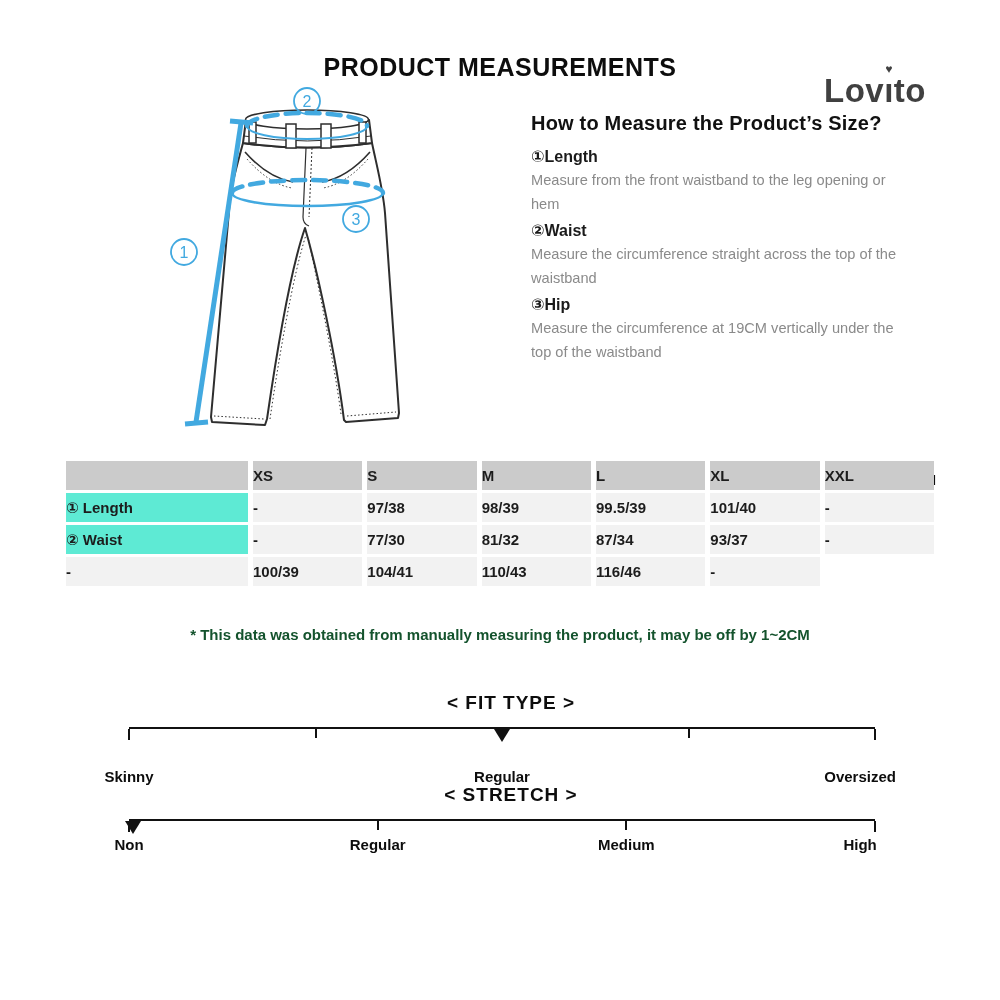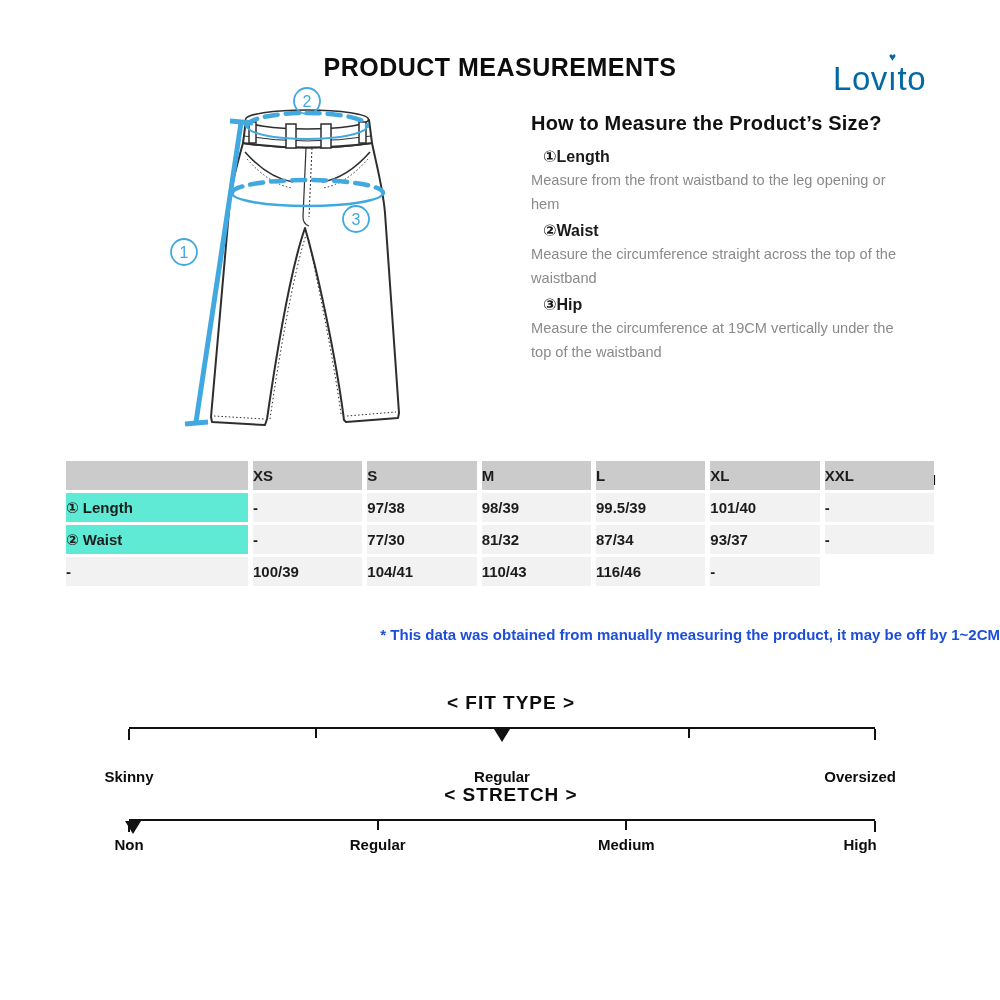--- a/index.html
+++ b/index.html
@@ -15,38 +15,38 @@
     overflow: hidden;
   }
   
   .page-title {
     position:absolute; top:53px; left:0; right:0;
     text-align:center;
     font-size:25px; font-weight:700; letter-spacing:0.5px;
     color:#0d0d0d;
   }
   .brand-logo {
-    position:absolute; top:60px; right:74px;
-    font-size:33px; font-weight:400; letter-spacing:0.5px;
-    color:#0369a1;
+    position:absolute; top:72px; right:74px;
+    font-size:33px; font-weight:700; letter-spacing:0.5px;
+    color:#404040;
   }
   .brand-logo .i-wrap { position:relative; display:inline-block; }
   .brand-logo .heart {
     position:absolute; top:-9px; left:50%; transform:translateX(-50%);
     font-size:12px; line-height:12px;
   }
   
   .diagram-svg { position:absolute; left:150px; top:85px; }
   
   .howto { position:absolute; left:531px; top:112px; width:372px; }
   .howto-heading {
     font-size:20px; font-weight:700; color:#111;
     margin-bottom:10px; letter-spacing:0.2px;
   }
-  .howto-term { font-size:16px; font-weight:700; color:#1a1a1a; line-height:23px; margin-top:3px;margin-left:12px; }
+  .howto-term { font-size:16px; font-weight:700; color:#1a1a1a; line-height:23px; margin-top:3px; }
   .howto-desc { font-size:14.6px; font-weight:400; color:#8a8a8a; line-height:24px; }
   
   .units-label {
     position:absolute; top:437px; right:64px;
     font-size:15px; font-weight:700; color:#0d0d0d;margin-top:34px;
   }
   .size-table {
     position:absolute; left:66px; top:461px; width:868px;
     display:grid;
     grid-template-columns: 182px repeat(6, 1fr);
@@ -57,22 +57,22 @@
     text-align:left;
     font-size:15px; font-weight:700; color:#1c1c1c;
     white-space:nowrap; overflow:hidden;
   }
   .cell.head  { background:#cbcbcb; }
   .cell.label { background:#5eead4; }
   .cell.value { background:#f2f2f2; }
   
   .disclaimer {
     position:absolute; top:626px; left:0; right:0;
-    text-align:right;
-    font-size:15px; font-weight:700; color:#1d4ed8;
+    text-align:center;
+    font-size:15px; font-weight:700; color:#14532d;
   }
   
   .scale-title {
     position:absolute; left:0; right:0; text-align:center;
     font-size:19px; font-weight:700; letter-spacing:1px; color:#0d0d0d;padding-left:22px;
   }
   .scale-title.fit     { top:692px; }
   .scale-title.stretch { top:784px; }
   .scale-line {
     position:absolute; left:129px; width:746px;

